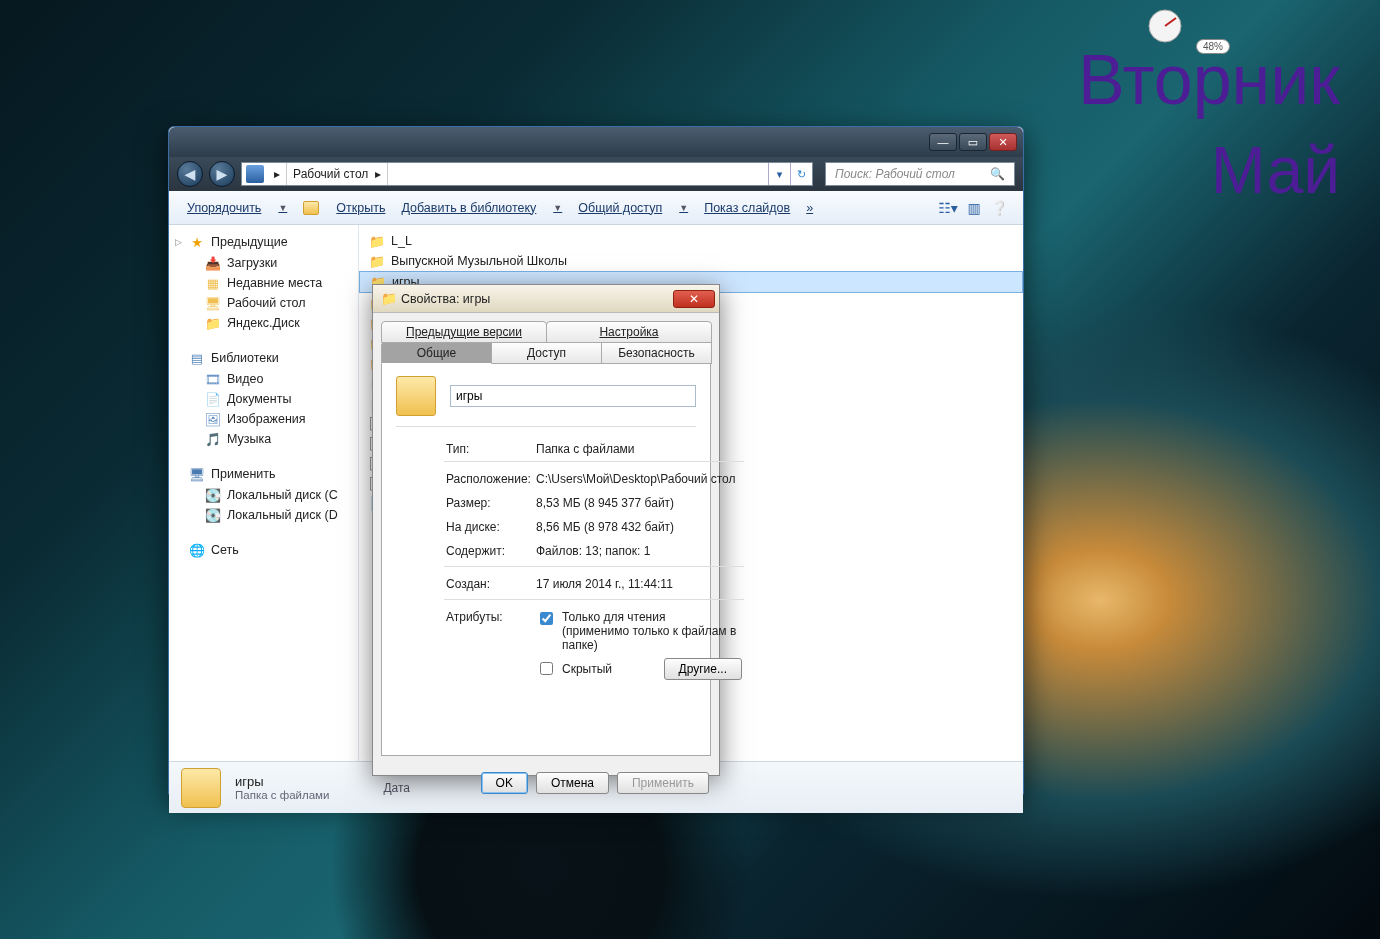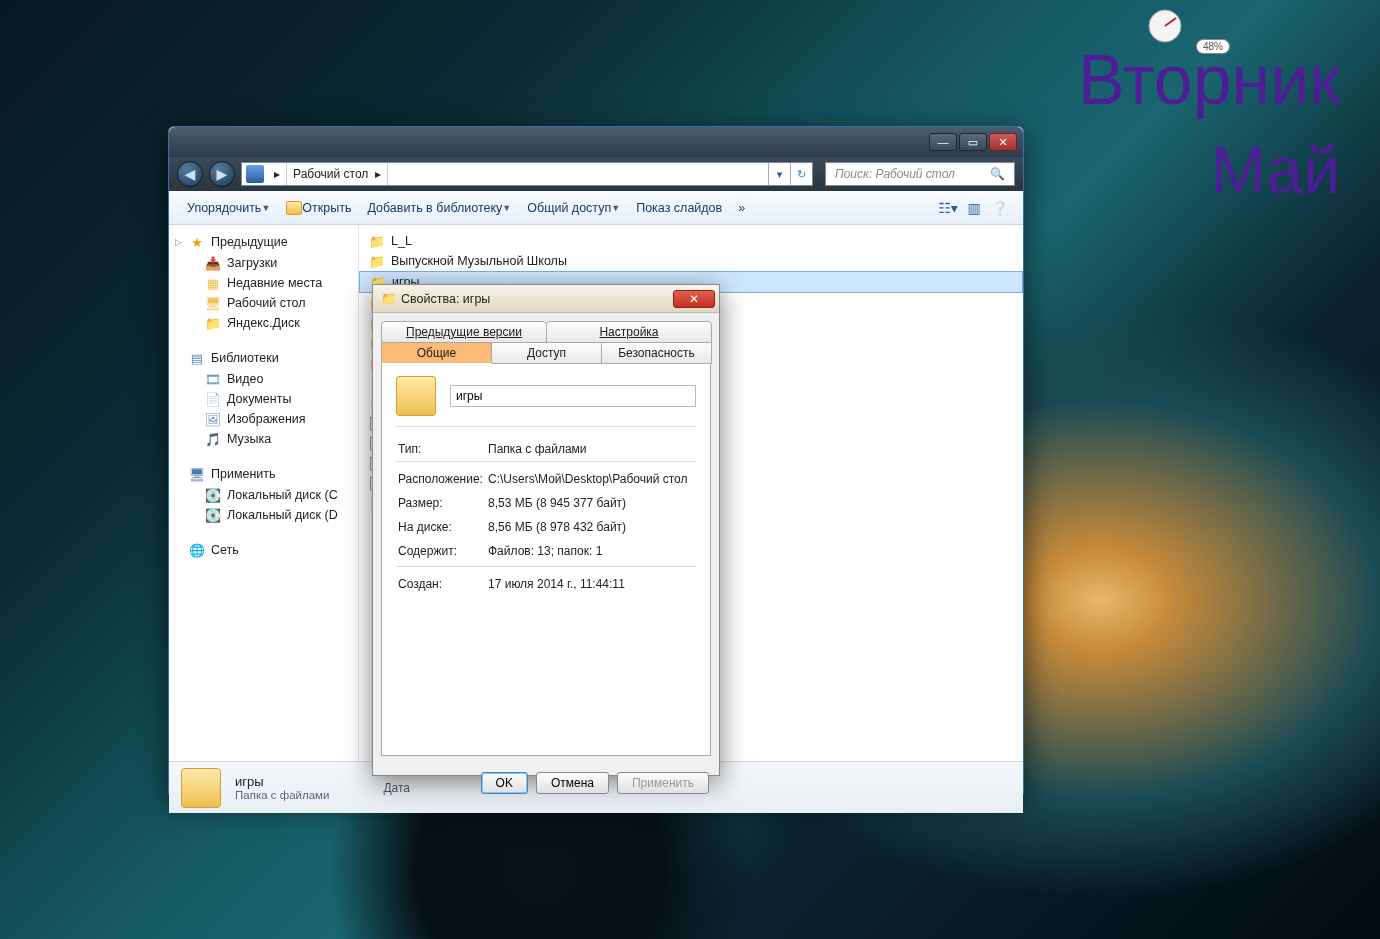--- a/index.html
+++ b/index.html
@@ -27,21 +27,21 @@
   .navrow { height:34px; background:linear-gradient(#3a4a58,#2a3540); display:flex; align-items:center; padding:0 8px; gap:6px;}
   .navbtn { width:26px;height:26px;border-radius:50%;background:radial-gradient(circle at 35% 30%,#5a7a9a,#1a3a5a);border:1px solid #0a1a2a;color:#cfe0f0;display:flex;align-items:center;justify-content:center;font-size:14px;}
   .crumb-bar{flex:1;height:24px;background:#fff;border:1px solid #7a8a98;display:flex;align-items:center;font-size:12px;}
   .crumb-bar .ic{width:18px;height:18px;margin:0 4px;display:inline-block;background:linear-gradient(#6aa0e0,#2a60a0);border-radius:2px;}
   .crumb-seg{padding:0 6px;height:100%;display:flex;align-items:center;border-right:1px solid #ccc;cursor:pointer;}
   .crumb-end{margin-left:auto;display:flex;}
   .crumb-btn{width:22px;height:22px;border-left:1px solid #aac;display:flex;align-items:center;justify-content:center;color:#2a60a0;font-size:11px;}
   .search-bar{width:190px;height:24px;background:#fff;border:1px solid #7a8a98;margin-left:6px;display:flex;align-items:center;padding:0 9px;font-size:12px;color:#888;font-style:italic;}
   .search-bar .mag{margin-left:auto;color:#2a60a0;font-style:normal;}
   .toolbar{height:34px;background:linear-gradient(#f8fbff,#e6eef8);border-bottom:1px solid #cad5e0;display:flex;align-items:center;padding:0 10px;font-size:12.5px;color:#1a3a6a;}
-  .tb-item{padding:4px 8px;display:flex;align-items:center;gap:0;cursor:pointer;border-radius:3px;}
+  .tb-item{padding:4px 8px;display:flex;align-items:center;gap:17px;cursor:pointer;border-radius:3px;text-decoration:underline;}
   .tb-item .dd{font-size:9px;color:#556;}
   .tb-sep{flex:1;}
   .tb-icon{width:26px;height:22px;display:flex;align-items:center;justify-content:center;color:#2a60a0;cursor:pointer;border-radius:3px;font-size:14px;}
   .body{display:flex;height:536px;}
   .tree{width:190px;border-right:1px solid #e0e6ee;overflow:hidden;font-size:12.5px;padding-top:6px;}
   .tree-group{margin-bottom:14px;}
   .tree-head{padding:3px 0 3px 20px;display:flex;align-items:center;gap:6px;font-weight:400;}
   .tree-head .chev{position:absolute;margin-left:-14px;color:#888;font-size:9px;}
   .tree-item{padding:2px 0 2px 36px;display:flex;align-items:center;gap:6px;cursor:pointer;}
   .ico{width:16px;height:16px;display:inline-flex;align-items:center;justify-content:center;font-size:13px;}
@@ -64,26 +64,26 @@
   
   .dialog{position:absolute;left:372px;top:284px;width:348px;height:492px;background:#f0f0f0;border:1px solid #888;box-shadow:0 6px 25px rgba(0,0,0,.5);}
   .dlg-title{height:28px;background:linear-gradient(#f8f4ea,#e0d8c0);display:flex;align-items:center;padding:0 4px;font-size:12.5px;border-bottom:1px solid #bbb;}
   .dlg-title .ico{margin:0 4px;}
   .dlg-close{margin-left:auto;width:42px;height:18px;background:linear-gradient(#e06050,#c03020);border:1px solid #902010;border-radius:3px;color:#fff;display:flex;align-items:center;justify-content:center;font-size:12px;cursor:pointer;}
   .dlg-body{padding:8px;}
   .tab-row{display:flex;font-size:12px;}
   .tab-row.r2{margin-top:-1px;}
   .tab{flex:1;height:22px;border:1px solid #aaa;background:linear-gradient(#fdfdfd,#e8e8e8);display:flex;align-items:center;justify-content:center;cursor:pointer;margin-right:-1px;}
   .tab.back{border-radius:4px 4px 0 0;text-decoration:underline;}
-  .tab.active{background:#fdba74;border-bottom:1px solid #fff;position:relative;z-index:2;border-radius:4px 4px 0 0;}
+  .tab.active{background:#a3a3a3;border-bottom:1px solid #fff;position:relative;z-index:2;border-radius:4px 4px 0 0;}
   .tab-pane{border:1px solid #aaa;border-top:none;background:#fff;height:392px;padding:12px 14px;font-size:12px;}
   .prop-head{display:flex;align-items:center;gap:14px;padding-bottom:10px;border-bottom:1px solid #ddd;}
   .prop-head .picon{width:40px;height:40px;background:linear-gradient(#fde9a8,#f0c050);border:1px solid #d0a030;border-radius:3px;}
   .prop-head input{flex:1;height:22px;border:1px solid #abc;padding:0 5px;font-size:12px;}
-  .prop-tab{width:100%;border-collapse:collapse;margin-top:10px;}
+  .prop-tab{width:100%;border-collapse:collapse;margin-top:10px;margin-left:48px;}
   .prop-tab td{padding:5px 2px;vertical-align:top;}
   .prop-tab td.lab{width:90px;color:#222;}
   .prop-tab tr.sep td{border-top:1px solid #ddd;padding-top:10px;}
   .prop-tab tr.sepb td{padding-bottom:8px;}
   .chk{display:flex;align-items:flex-start;gap:6px;margin-bottom:6px;}
   .chk input{margin-top:2px;}
   .btn{height:22px;padding:0 14px;border:1px solid #888;background:linear-gradient(#fdfdfd,#e0e0e0);border-radius:3px;font-size:12px;cursor:pointer;}
   .btn.def{border:1px solid #3a8ad0;box-shadow:inset 0 0 0 1px #8ac0f0;}
   .btn:disabled{color:#999;}
   .dlg-foot{display:flex;justify-content:flex-end;gap:8px;padding:8px 10px;}
@@ -311,20 +311,34 @@
               <td>8,56 МБ (8 978 432 байт)</td>
             </tr>
         <tr class="sepb">
               <td class="lab">Содержит:</td>
               <td>Файлов: 13; папок: 1</td>
             </tr>
         <tr class="sep sepb">
               <td class="lab">Создан:</td>
               <td>17 июля 2014 г., 11:44:11</td>
             </tr>
+        <tr class="sep">
+              <td class="lab">Атрибуты:</td>
+          <td>
+            <div class="chk">
+                  <input type="checkbox" checked="" style="accent-color: rgb(58, 138, 208);">
+                  <div><span>Только для чтения</span><br><span>(применимо только к файлам в папке)</span></div>
+                </div>
+            <div class="chk" style="align-items:center;">
+                  <input type="checkbox" style="">
+                  <span>Скрытый</span>
+              <button class="btn" style="margin-left:auto;">Другие...</button>
+            </div>
+          </td>
+        </tr>
       </tbody>
         </table>
     </div>
   </div>
   <div class="dlg-foot">
     <button class="btn def">OK</button>
     <button class="btn">Отмена</button>
     <button class="btn" disabled="">Применить</button>
   </div>
 </div>

